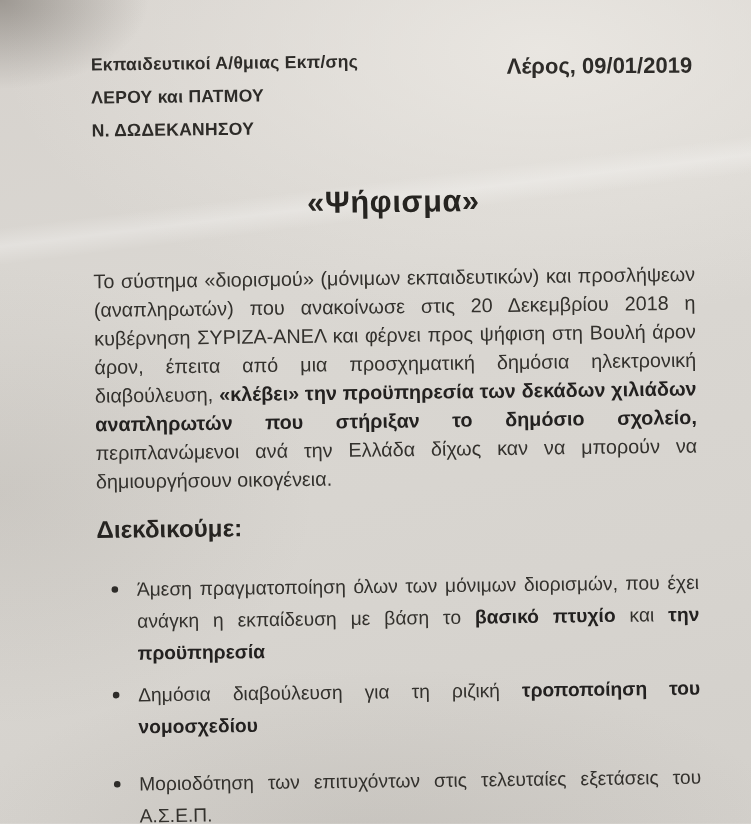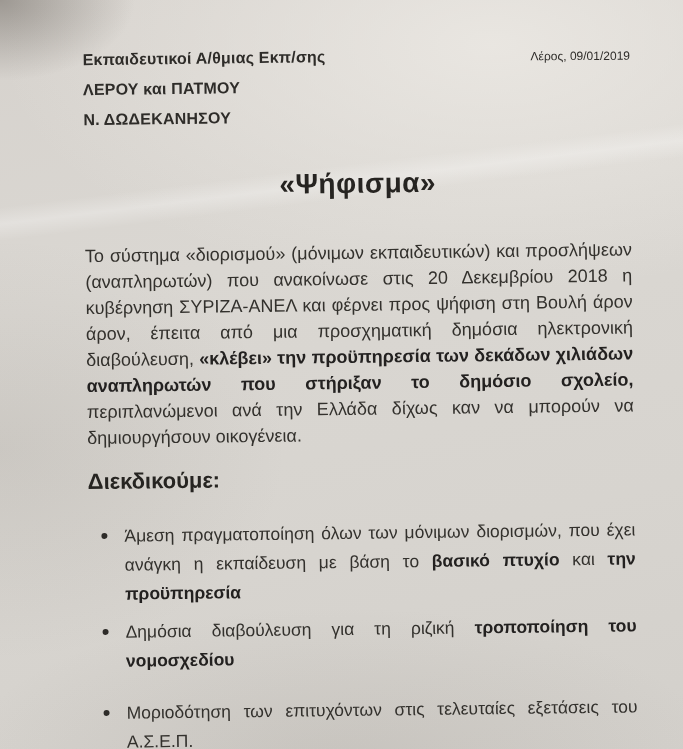--- a/index.html
+++ b/index.html
@@ -45,22 +45,22 @@
     justify-content: space-between;
     align-items: flex-start;
   }
   .letterhead div {
     font-weight: bold;
     font-size: 16px;
     line-height: 30px;
     letter-spacing: 0.2px;
   }
   .place-date {
-    font-weight: normal;
-    font-size: 12px;
+    font-weight: bold;
+    font-size: 20px;
     margin-top: 10px;
     transform: rotate(0.4deg);
     white-space: nowrap;
     text-align: center;
   }
   .doc-title {
     margin-top: 36px;
     text-align: center;
     font-weight: bold;
     font-size: 28px;

